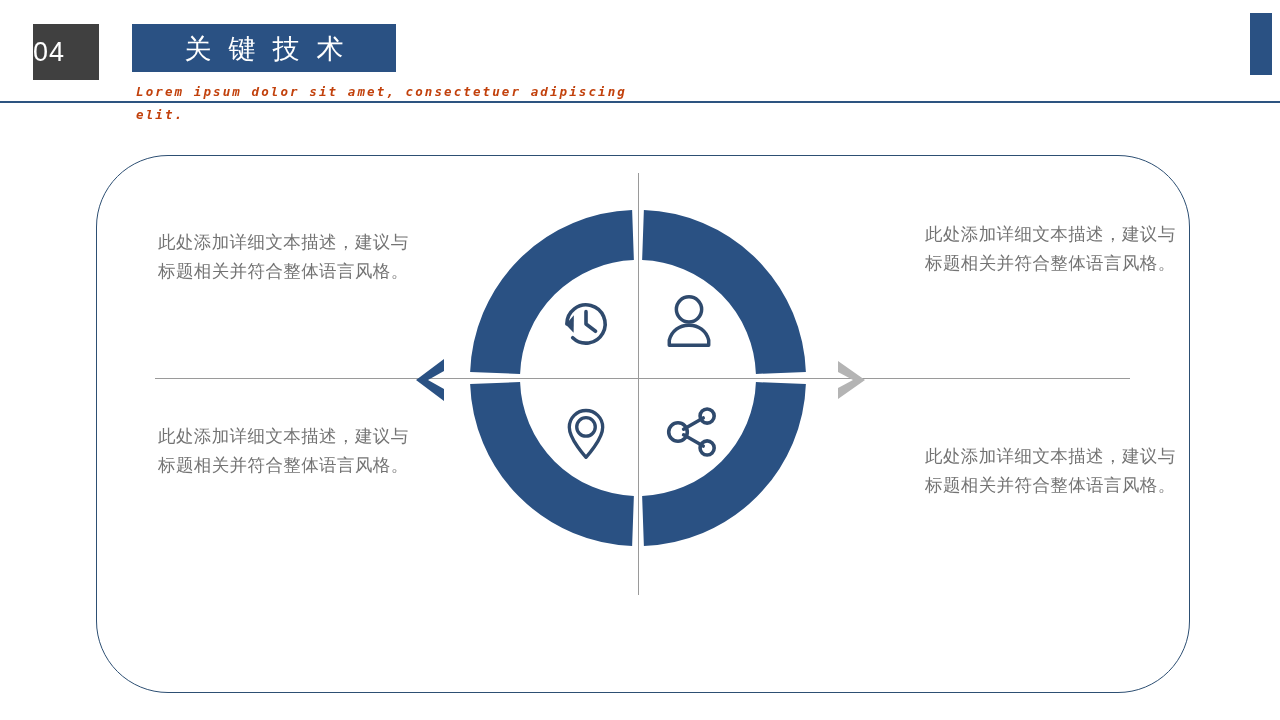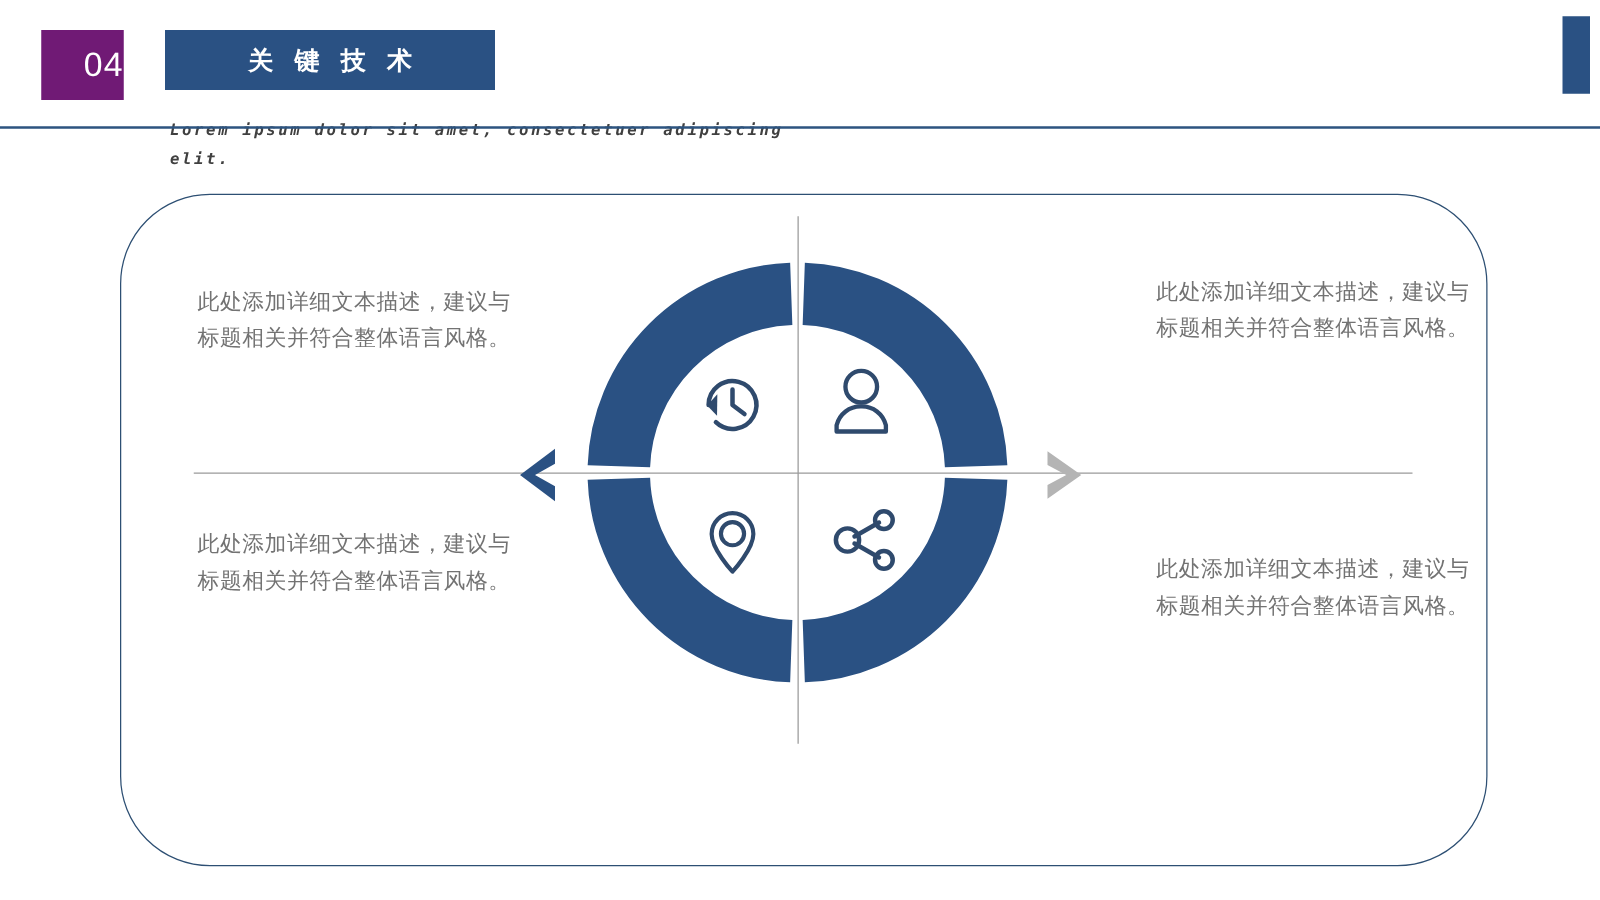--- a/index.html
+++ b/index.html
@@ -22,55 +22,55 @@
     left: 0; top: 0;
     width: 1280px;
     height: 120px;
   }
   #section-number-badge {
     position: absolute;
     left: 33px;
     top: 24px;
     width: 66px;
     height: 56px;
-    background: #701a75;
+    background: #404040;
     color: #ffffff;
     display: flex;
     align-items: center;
-    justify-content: flex-end;
+    justify-content: flex-start;
     font-size: 27px;
     letter-spacing: 1px;
     font-weight: 400;
   }
   #title-box {
     position: absolute;
     left: 132px;
     top: 24px;
     width: 264px;
     height: 48px;
     background: #2a5183;
     color: #ffffff;
     display: flex;
     align-items: center;
     justify-content: center;
   }
   #title-text {
-    font-size: 20px;
-    font-weight: 700;
+    font-size: 27px;
+    font-weight: 400;
     letter-spacing: 17px;
     text-indent: 17px;
     line-height: 1;
     font-family: "DejaVu Sans", "Liberation Sans", sans-serif;
   }
   #subtitle {
     position: absolute;
     left: 136px;
-    top: 92px;
+    top: 80px;
     width: 520px;
-    color: #404040;
+    color: #c2410c;
     font-size: 12.5px;
     font-style: italic;
     font-weight: 700;
     letter-spacing: 2.1px;
     line-height: 1.85;
     font-family: "DejaVu Sans Mono", "Liberation Mono", monospace;
   }
   #header-rule {
     position: absolute;
     left: 0;

